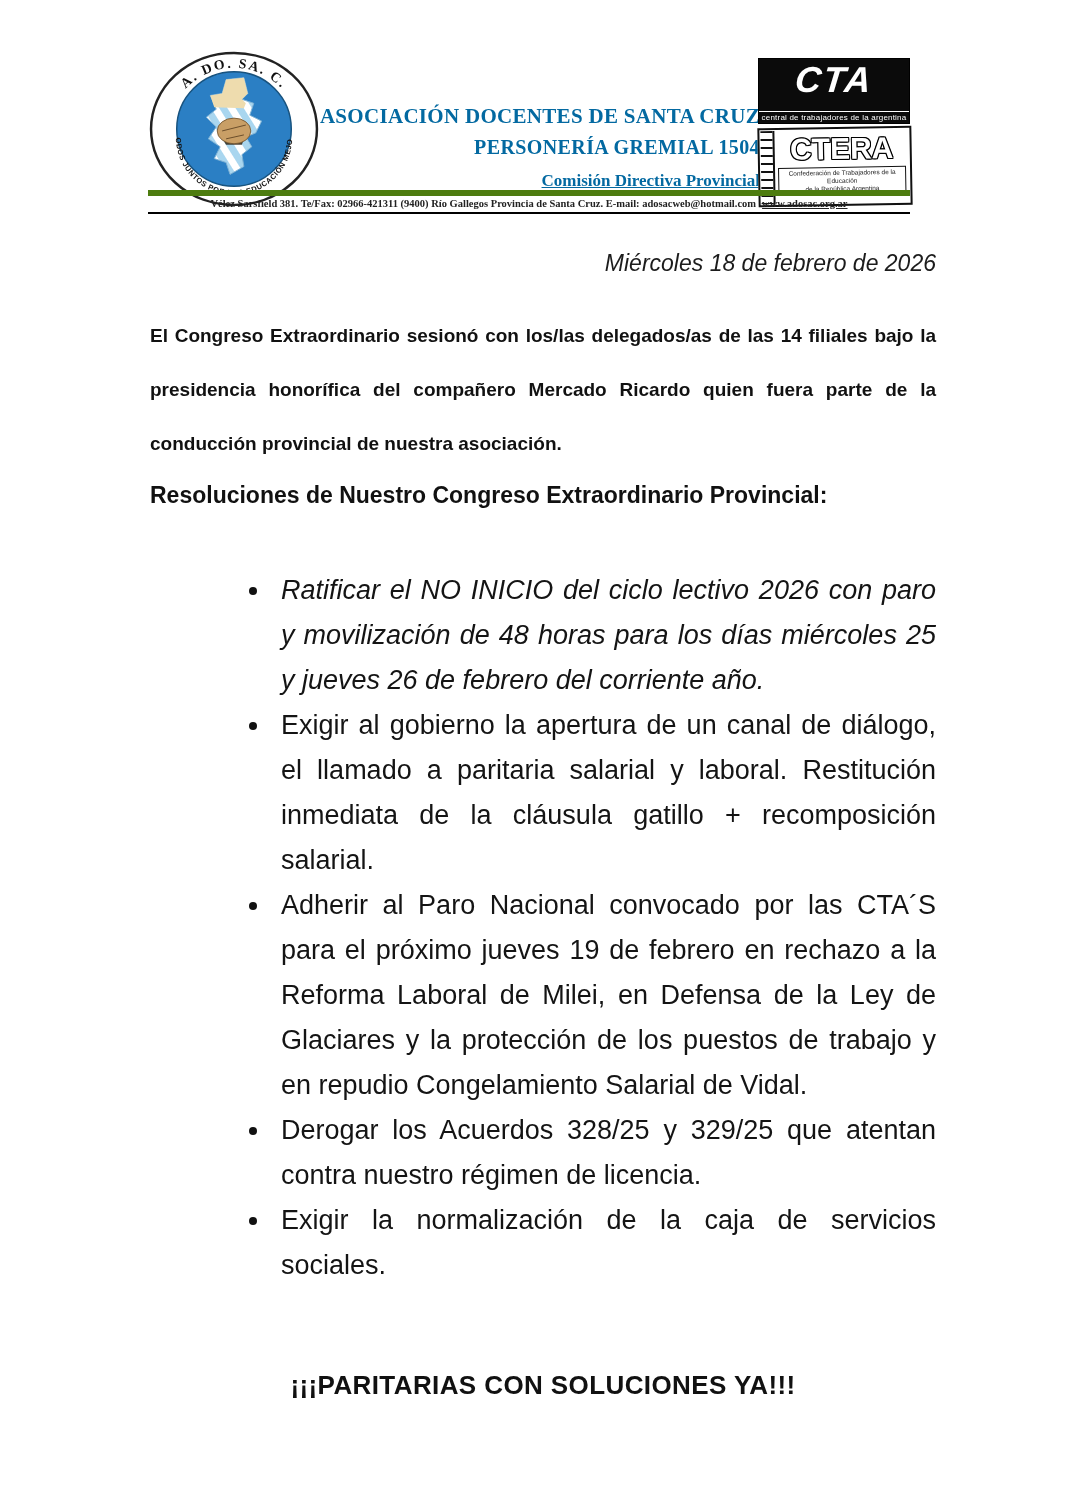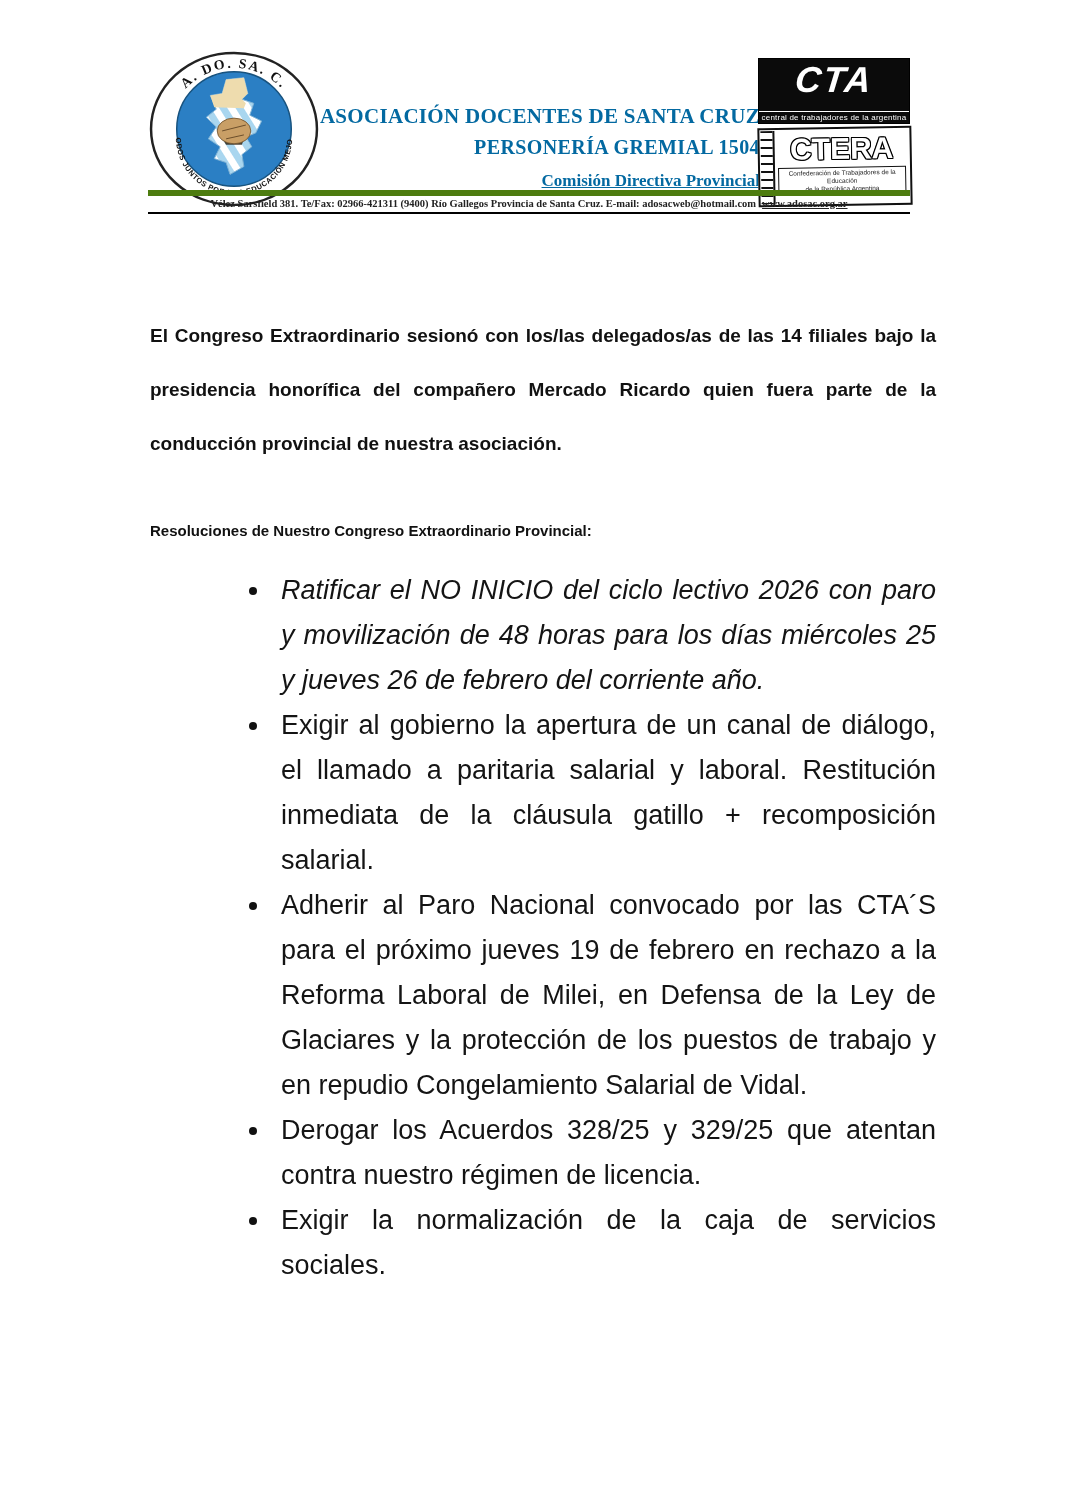--- a/index.html
+++ b/index.html
@@ -71,21 +71,21 @@
   }
 
   .intro-paragraph {
     position:absolute; left:150px; top:290px; width:786px;
     font-weight:bold; font-size:19px; line-height:54px; text-align:justify;
     color:#111;
   }
 
   .resolutions-heading {
     position:absolute; left:150px; top:482px; width:786px;
-    font-weight:bold; font-size:15px; color:#111;margin-top:40px;
+    font-weight:bold; font-size:23px; color:#111;
   }
 
   .bullet-list {
     position:absolute; left:150px; top:568px; width:786px;
     margin:0; padding:0; list-style:none;
   }
   .bullet-list li {
     position:relative; margin:0 0 0 97px; padding:0 0 0 34px;
     font-size:27px; line-height:45px; text-align:justify; color:#141414;
   }
@@ -149,27 +149,29 @@
       <div>de la República Argentina</div>
     </div>
   </div>
 
   <div class="address-bar">
     <div class="address-text">
       <span>Vélez Sarsfield 381. Te/Fax: 02966-421311 (9400) Río Gallegos Provincia de Santa Cruz. E-mail: adosacweb@hotmail.com</span><span class="address-website">www.adosac.org.ar</span>
     </div>
   </div>
 
+  <div class="date-line">Miércoles 18 de febrero de 2026</div>
 
   <p class="intro-paragraph">El Congreso Extraordinario sesionó con los/las delegados/as de las 14 filiales bajo la presidencia honorífica del compañero Mercado Ricardo quien fuera parte de la conducción provincial de nuestra asociación.</p>
 
   <div class="resolutions-heading">Resoluciones de Nuestro Congreso Extraordinario Provincial:</div>
 
   <ul class="bullet-list">
     <li class="italic">Ratificar el NO INICIO del ciclo lectivo 2026 con paro y movilización de 48 horas para los días miércoles 25 y jueves 26 de febrero del corriente año.</li>
     <li>Exigir al gobierno la apertura de un canal de diálogo, el llamado a paritaria salarial y laboral. Restitución inmediata de la cláusula gatillo + recomposición salarial.</li>
     <li>Adherir al Paro Nacional convocado por las CTA´S para el próximo jueves 19 de febrero en rechazo a la Reforma Laboral de Milei, en Defensa de la Ley de Glaciares y la protección de los puestos de trabajo y en repudio Congelamiento Salarial de Vidal.</li>
     <li>Derogar los Acuerdos 328/25 y 329/25 que atentan contra nuestro régimen de licencia.</li>
     <li>Exigir la normalización de la caja de servicios sociales.</li>
   </ul>
 
+  <div class="closing-slogan">¡¡¡PARITARIAS CON SOLUCIONES YA!!!</div>
 
 </div>
 
 </body></html>

